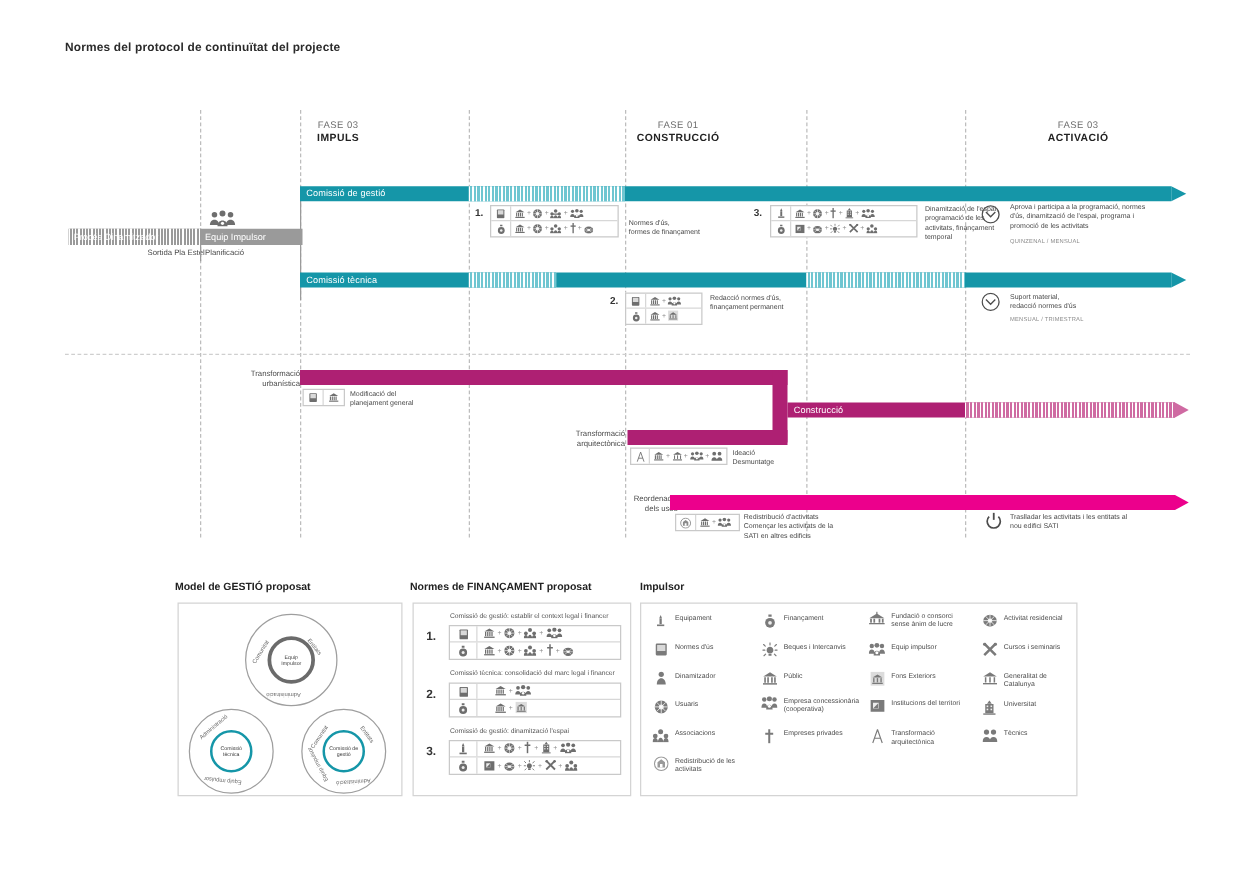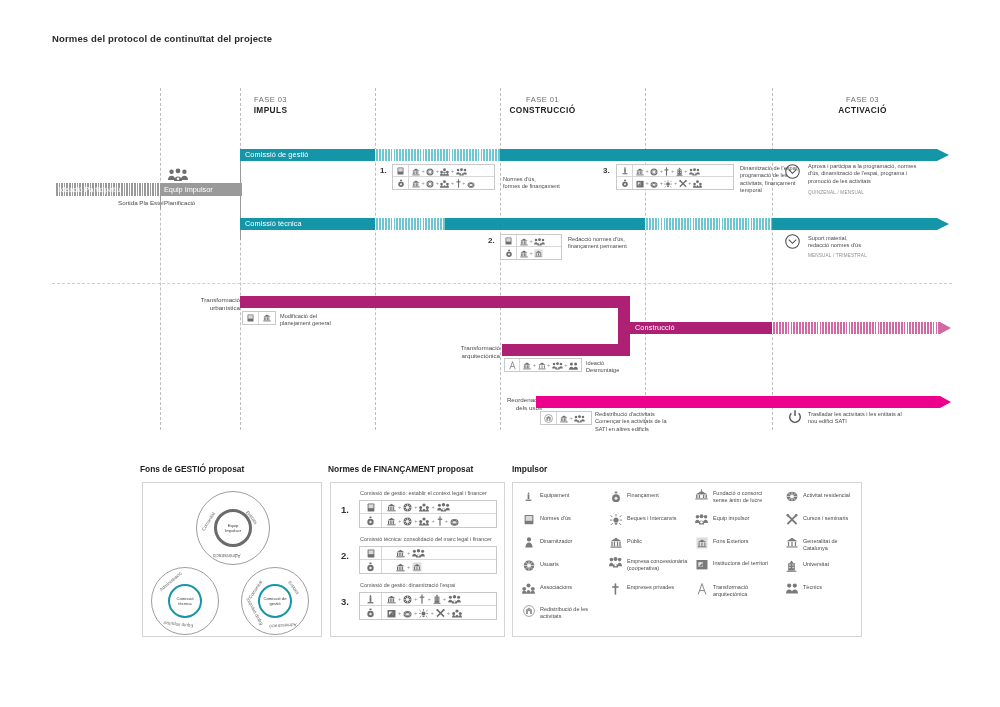--- a/index.html
+++ b/index.html
@@ -138,21 +138,21 @@
     <circle cx="5" cy="4" r="2.4" fill="#6e6e6e"></circle>
       <circle cx="12" cy="3" r="2.6" fill="#6e6e6e"></circle>
     <circle cx="19" cy="4" r="2.4" fill="#6e6e6e"></circle>
     <path d="M1 13c0-3 2-4.6 4-4.6S9 10 9 13z" fill="#6e6e6e"></path>
     <path d="M7.6 14c0-3.2 2-5 4.4-5s4.4 1.8 4.4 5z" fill="#6e6e6e"></path>
     <path d="M15 13c0-3 2-4.6 4-4.6S23 10 23 13z" fill="#6e6e6e"></path>
     <circle cx="12" cy="11.5" r="1.4" fill="#ffffff"></circle>
   </svg>
 
   <div class="gray-bar hatch" style="left:55px; top:183px; width:105px;">
-    <span>Ideació Participatiu</span>
+    <span>Procés Dinamitzador</span>
   </div>
   <div class="gray-bar" style="left:160px; top:183px; width:82px;">
     <span>Equip Impulsor</span>
   </div>
   <div class="sub-label" style="left:118px; top:199px;">Sortida Pla Estel</div>
   <div class="sub-label" style="left:164px; top:199px;">Planificació</div>
   <div class="v-connector" style="left:160px; top:183px; height:26px;"></div>
   <div class="v-connector" style="left:240px; top:150px; height:90px;"></div>
 
   <div class="bar teal" style="left:240px; top:149px; width:135px;">
@@ -553,21 +553,21 @@
 Començar les activitats de la
 SATI en altres edificis</div>
 
   <svg class="clock" style="left:787px; top:409px; width:16px; height:16px;" viewBox="0 0 20 20">
     <path d="M5.4 5.4a6.6 6.6 0 1 0 9.2 0" fill="none" stroke="#4d4d4d" stroke-width="1.7"></path>
     <rect x="9.1" y="1.6" width="1.8" height="7" fill="#4d4d4d"></rect>
   </svg>
   <div class="note" style="left:808px; top:411px; width:150px; white-space:pre-line;">Traslladar les activitats i les entitats al
 nou edifici SATI</div>
 
-  <div class="panel-title" style="left:140px; top:464px;">Fons de GESTIÓ proposat</div>
+  <div class="panel-title" style="left:140px; top:464px;">Model de GESTIÓ proposat</div>
   <div class="panel" style="left:142px; top:482px; width:180px; height:155px;">
 
     <div style="position:absolute; left:53px; top:8px; width:74px; height:74px;">
       <div class="ring ring-outer" style="left:0; top:0; width:74px; height:74px;"></div>
       <div class="ring ring-inner" style="left:18px; top:18px; width:38px; height:38px;">
         <div class="ring-center-text" style="white-space:pre-line;">Equip
 Impulsor</div>
       </div>
       <div class="arcword" style="left:2px; top:28px; transform:rotate(-58deg);">Comunitat</div>
       <div class="arcword" style="left:48px; top:24px; transform:rotate(52deg);">Entitats</div>

